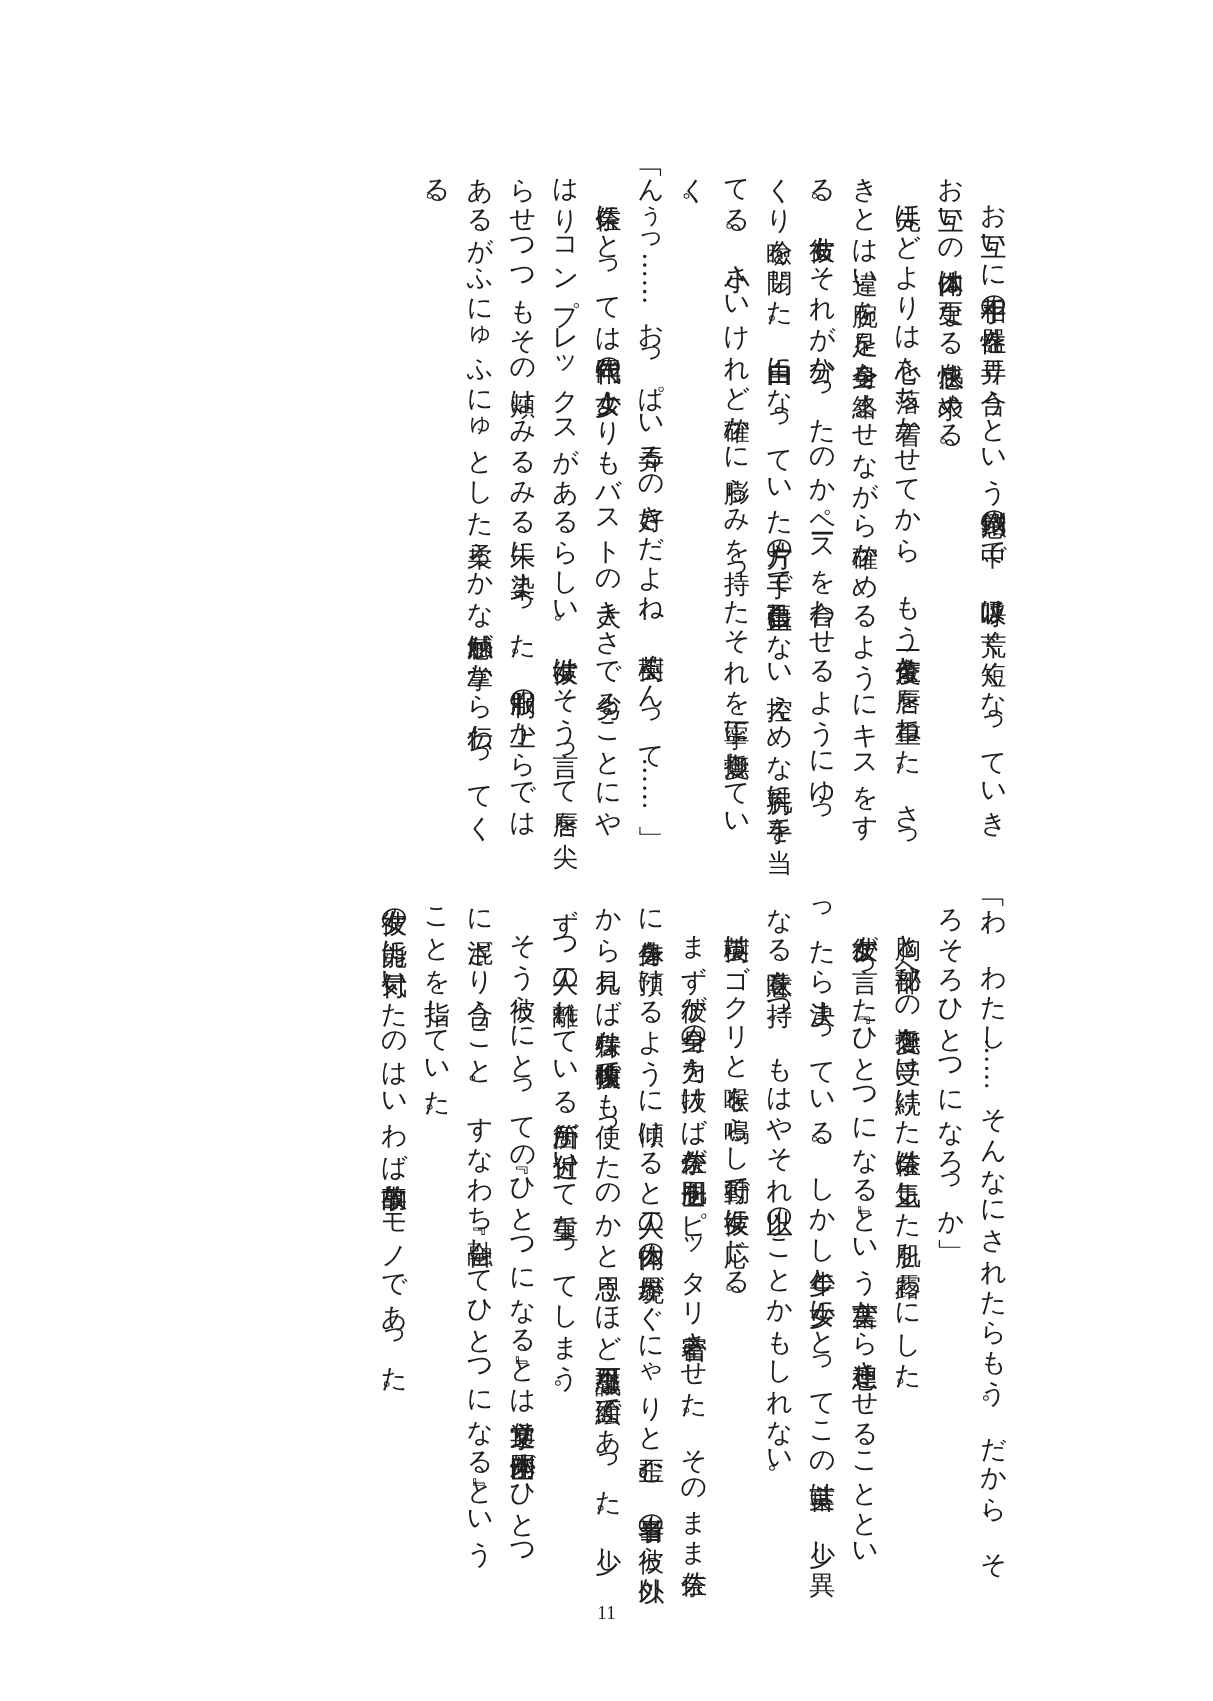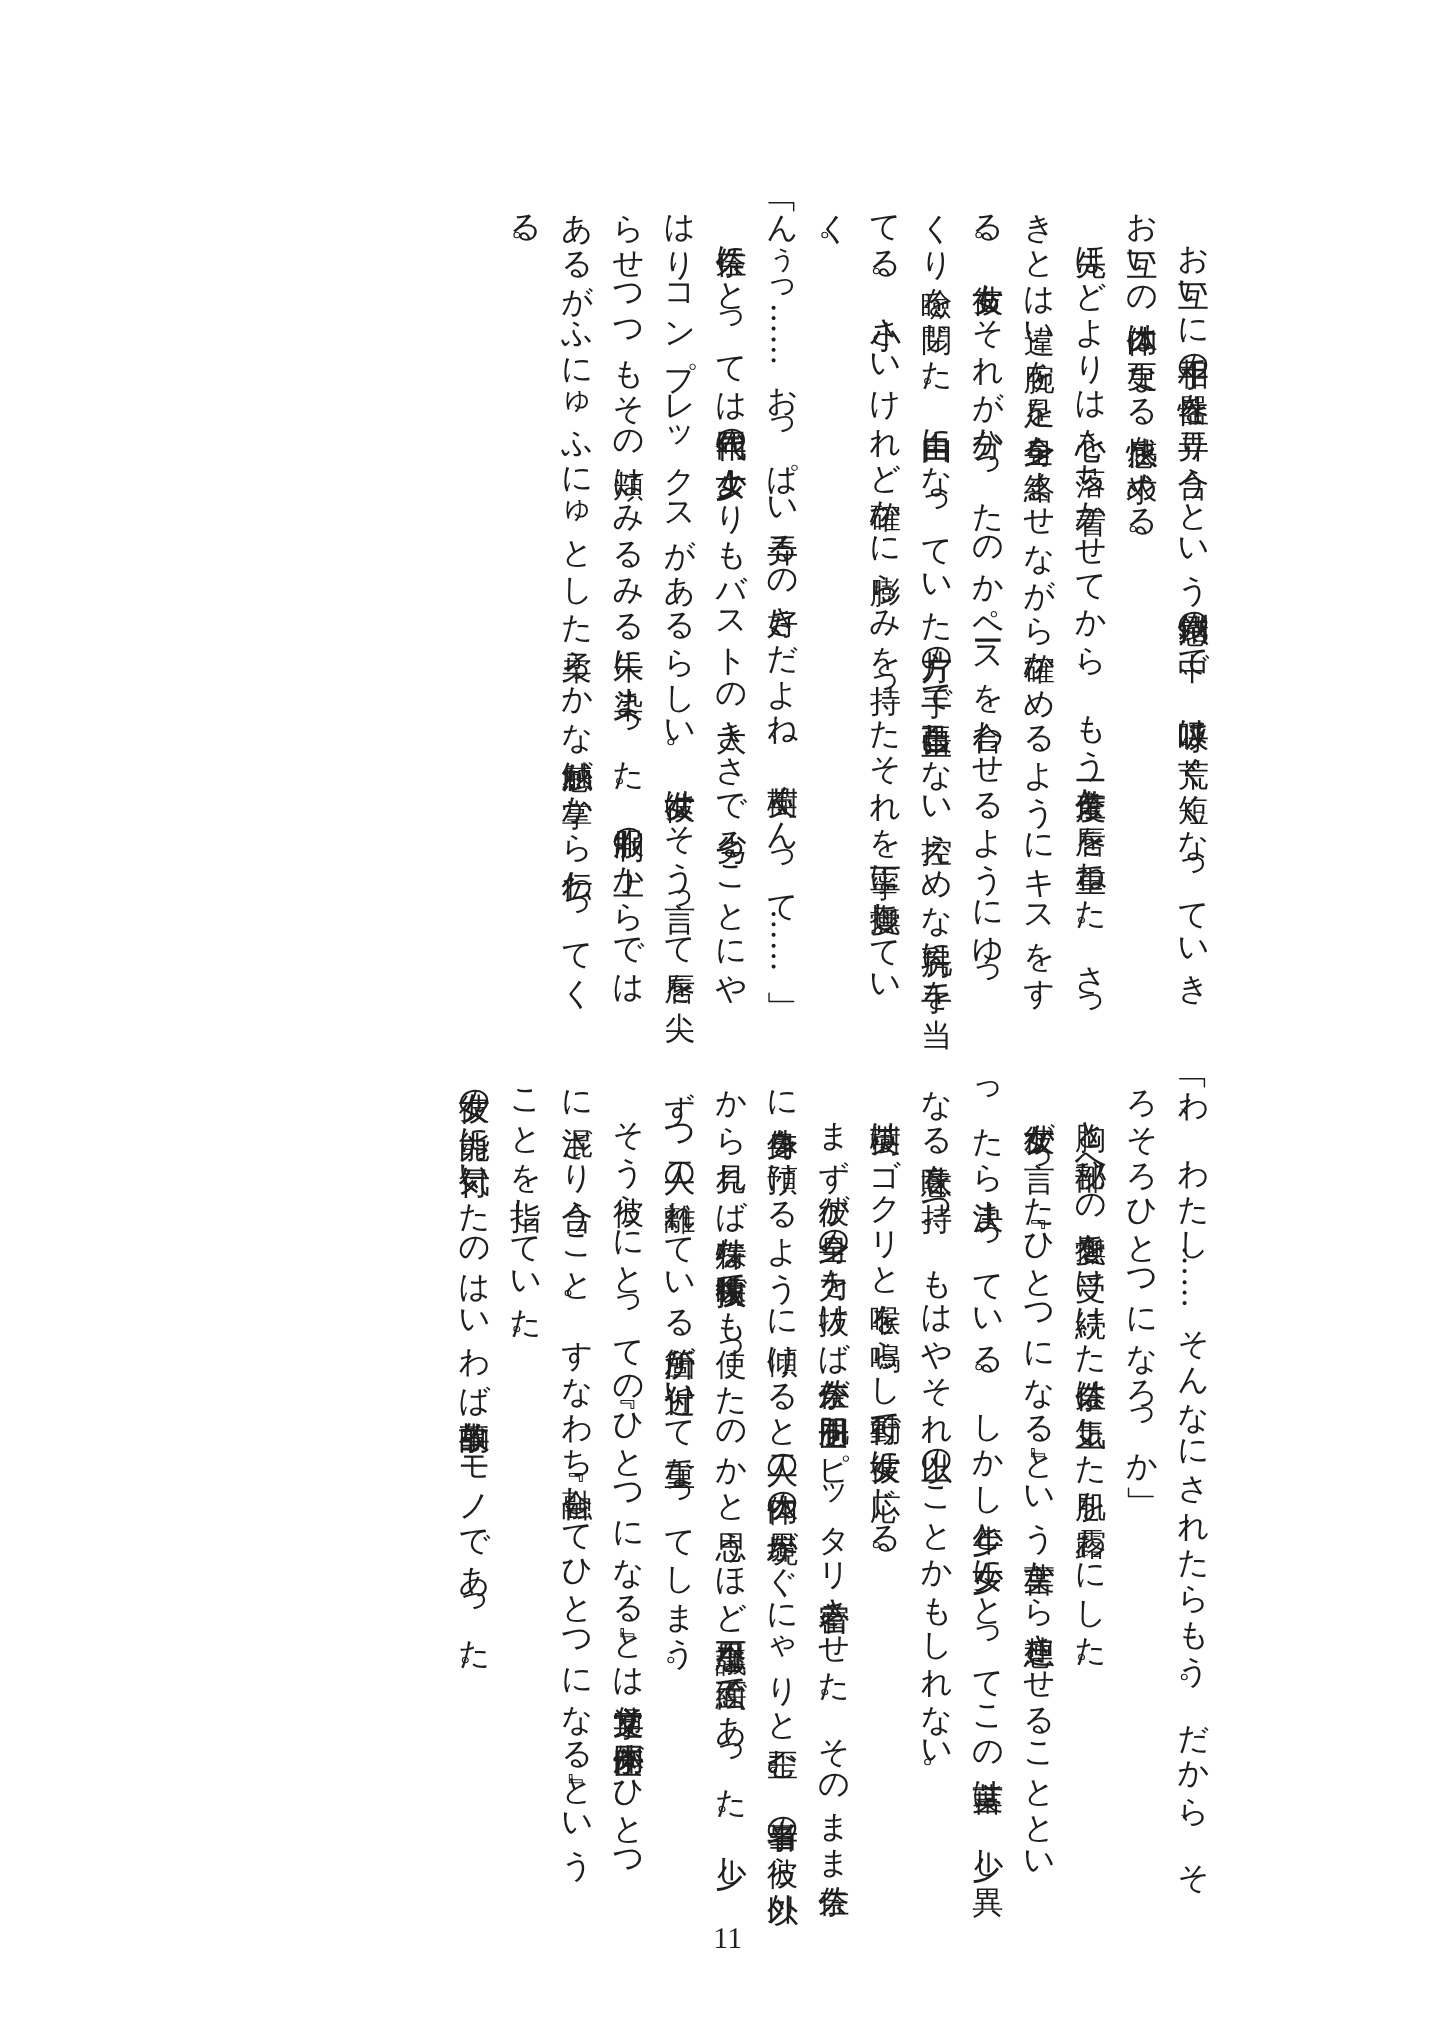--- a/index.html
+++ b/index.html
@@ -19,21 +19,21 @@
   .block.top { right: 198px; top: 160px; }
   .block.bottom { right: 198px; top: 890px; }
   .para { margin: 0; padding: 0; text-indent: 0; }
   .para.indent { text-indent: 1em; }
   .para.blank { height: 1em; }
   .page-number {
     position: absolute;
     left: 0; right: 0; top: 1602px;
     text-align: center;
     font-family: "Liberation Serif", "DejaVu Serif", serif;
-    font-size: 25px;
+    font-size: 19px;
     color: #222;
   }
 </style>
 </head>
 <body>
 
 <div class="page">
 
   <div class="block top">
     <p class="para indent">お互いに相手の性器を弄り合うという倒錯感の中で、呼吸は荒く短くなっていきお互いの肉体は更なる快感を求める。</p>

